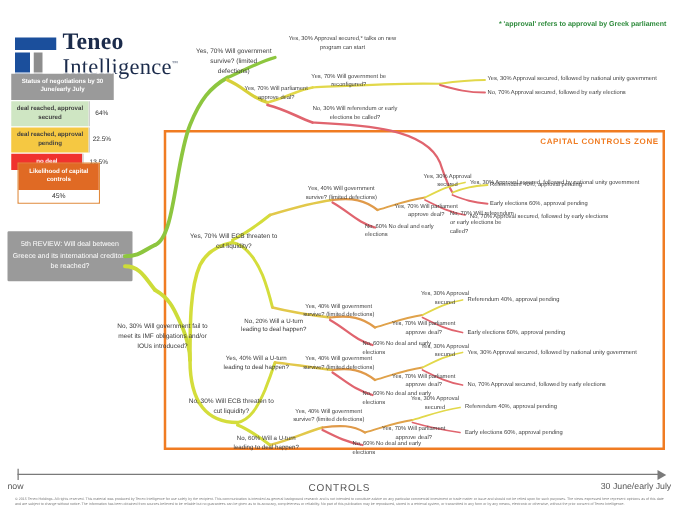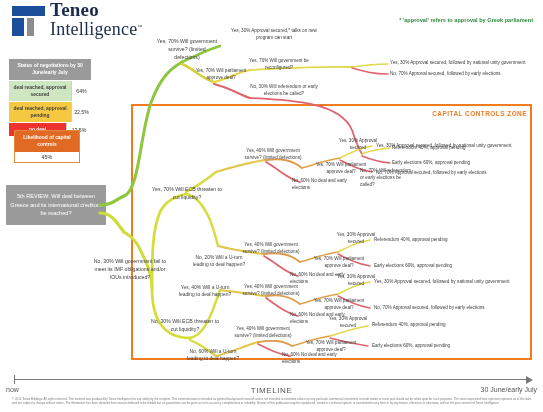--- a/index.html
+++ b/index.html
@@ -1,21 +1,21 @@
 <!DOCTYPE html>
 <html><head>
 <meta charset="utf-8">
 <style>
   html,body{margin:0;padding:0;background:#ffffff;}
   body{width:543px;height:412px;position:relative;overflow:hidden;
        font-family:"Liberation Sans","DejaVu Sans",sans-serif;color:#3c3c3c;}
   .abs{position:absolute;}
 
   
-  #logo{left:12px;top:2px;width:130px;height:40px;}
+  #logo{left:12px;top:26px;width:130px;height:40px;}
   #logo .mark{position:absolute;left:0;top:4px;width:33px;height:30px;}
   #logo .mark .bar1{position:absolute;left:0;top:0;width:33px;height:10px;background:#1b4f9c;}
   #logo .mark .bar2{position:absolute;left:0;top:12px;width:12px;height:18px;background:#1b4f9c;}
   #logo .mark .bar3{position:absolute;left:15px;top:12px;width:7px;height:18px;background:#8d8d8d;}
   #logo .words{position:absolute;left:38px;top:-2px;line-height:1;}
   #logo .w1{font-family:"Liberation Serif","DejaVu Serif",serif;font-size:19px;font-weight:700;color:#1b2b4b;letter-spacing:.2px;}
   #logo .w2{font-family:"Liberation Serif","DejaVu Serif",serif;font-size:18px;font-weight:400;color:#1b2b4b;letter-spacing:.2px;margin-top:1px;}
   #logo .tm{font-size:5px;vertical-align:super;}
 
   
@@ -235,16 +235,16 @@
 <div class="lbl l" style="left:372px;top:343px;width:150px;">Early elections 60%, approval pending</div>
 
 <div class="abs" id="rootq">No, 30% Will government fail to meet its IMF obligations and/or IOUs introduced?</div>
 
 <div class="abs" id="tl">
   <div class="cap-l"></div>
     <div class="line"></div>
     <div class="arr"></div>
 </div>
 <div class="abs" id="tlnow">now</div>
-<div class="abs" id="tlmid">TIMELINE</div>
+<div class="abs" id="tlmid">CONTROLS</div>
 <div class="abs" id="tlend">30 June/early July</div>
 
 <div class="abs" id="disc">© 2015 Teneo Holdings. All rights reserved. This material was produced by Teneo Intelligence for use solely by the recipient. This communication is intended as general background research and is not intended to constitute advice on any particular commercial investment or trade matter or issue and should not be relied upon for such purposes. The views expressed here represent opinions as of this date and are subject to change without notice. The information has been obtained from sources believed to be reliable but no guarantees can be given as to its accuracy, completeness or reliability. No part of this publication may be reproduced, stored in a retrieval system, or transmitted in any form or by any means, electronic or otherwise, without the prior consent of Teneo Intelligence.</div>
 
 </body></html>

